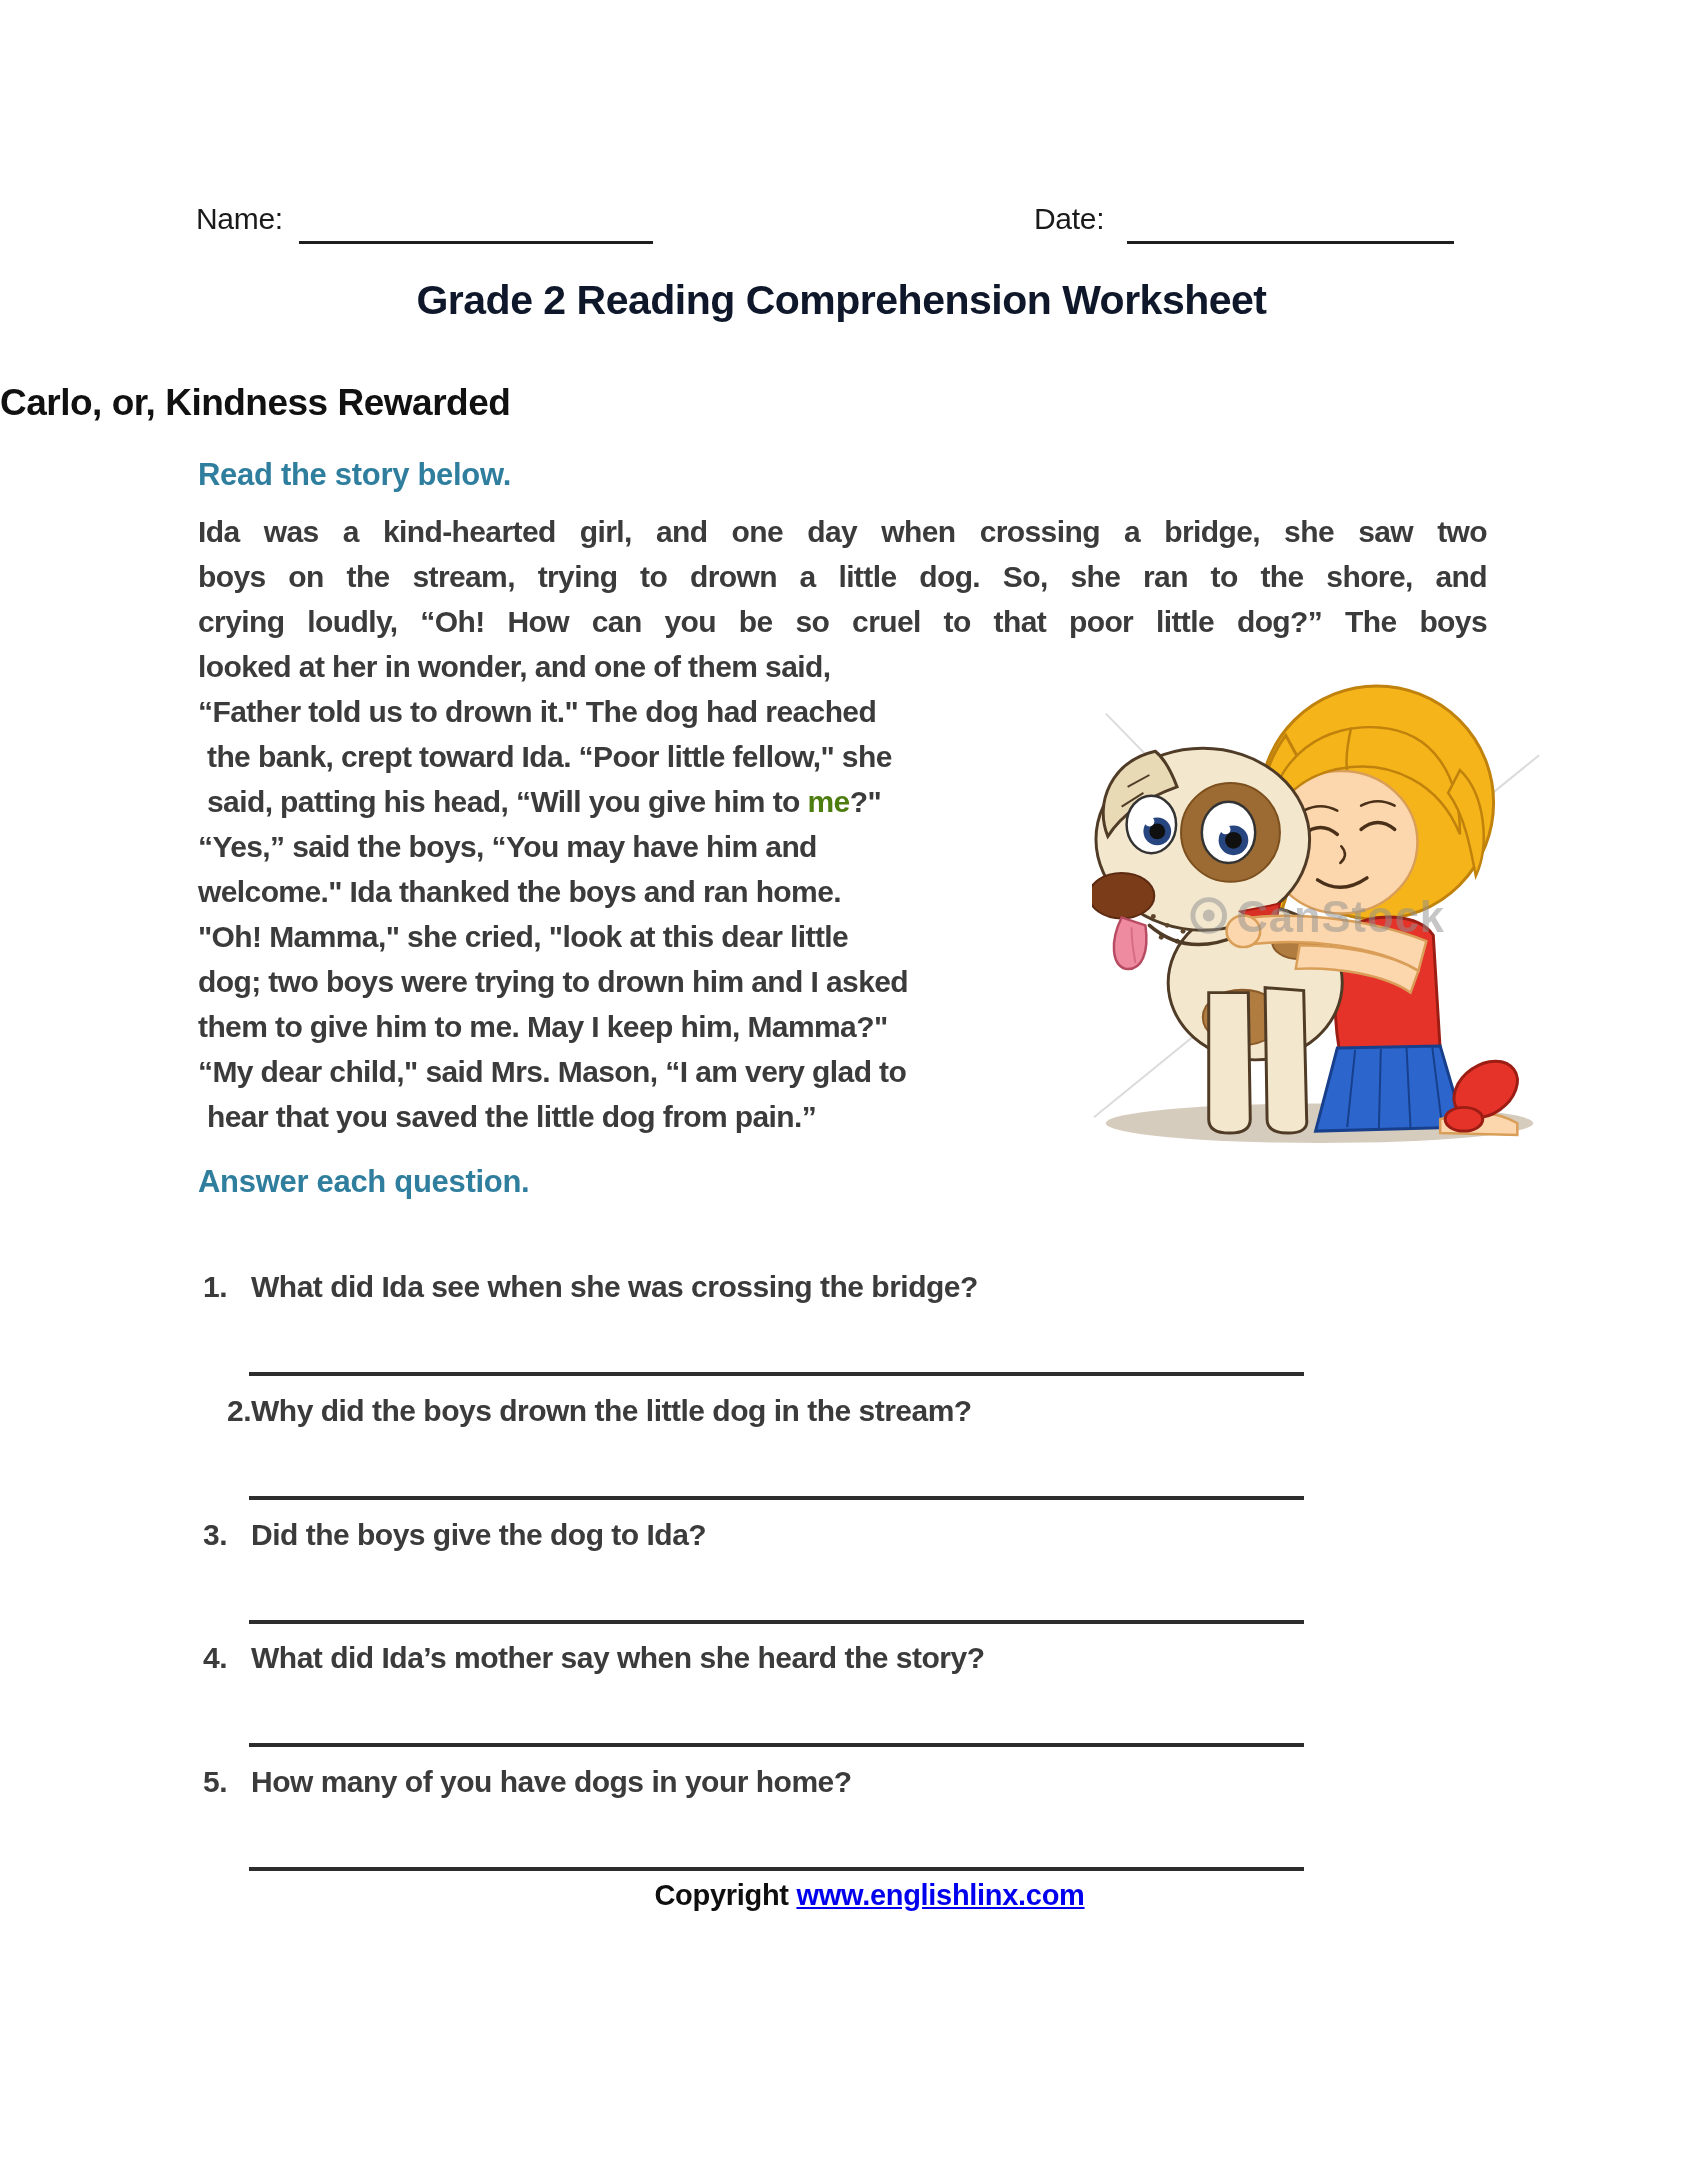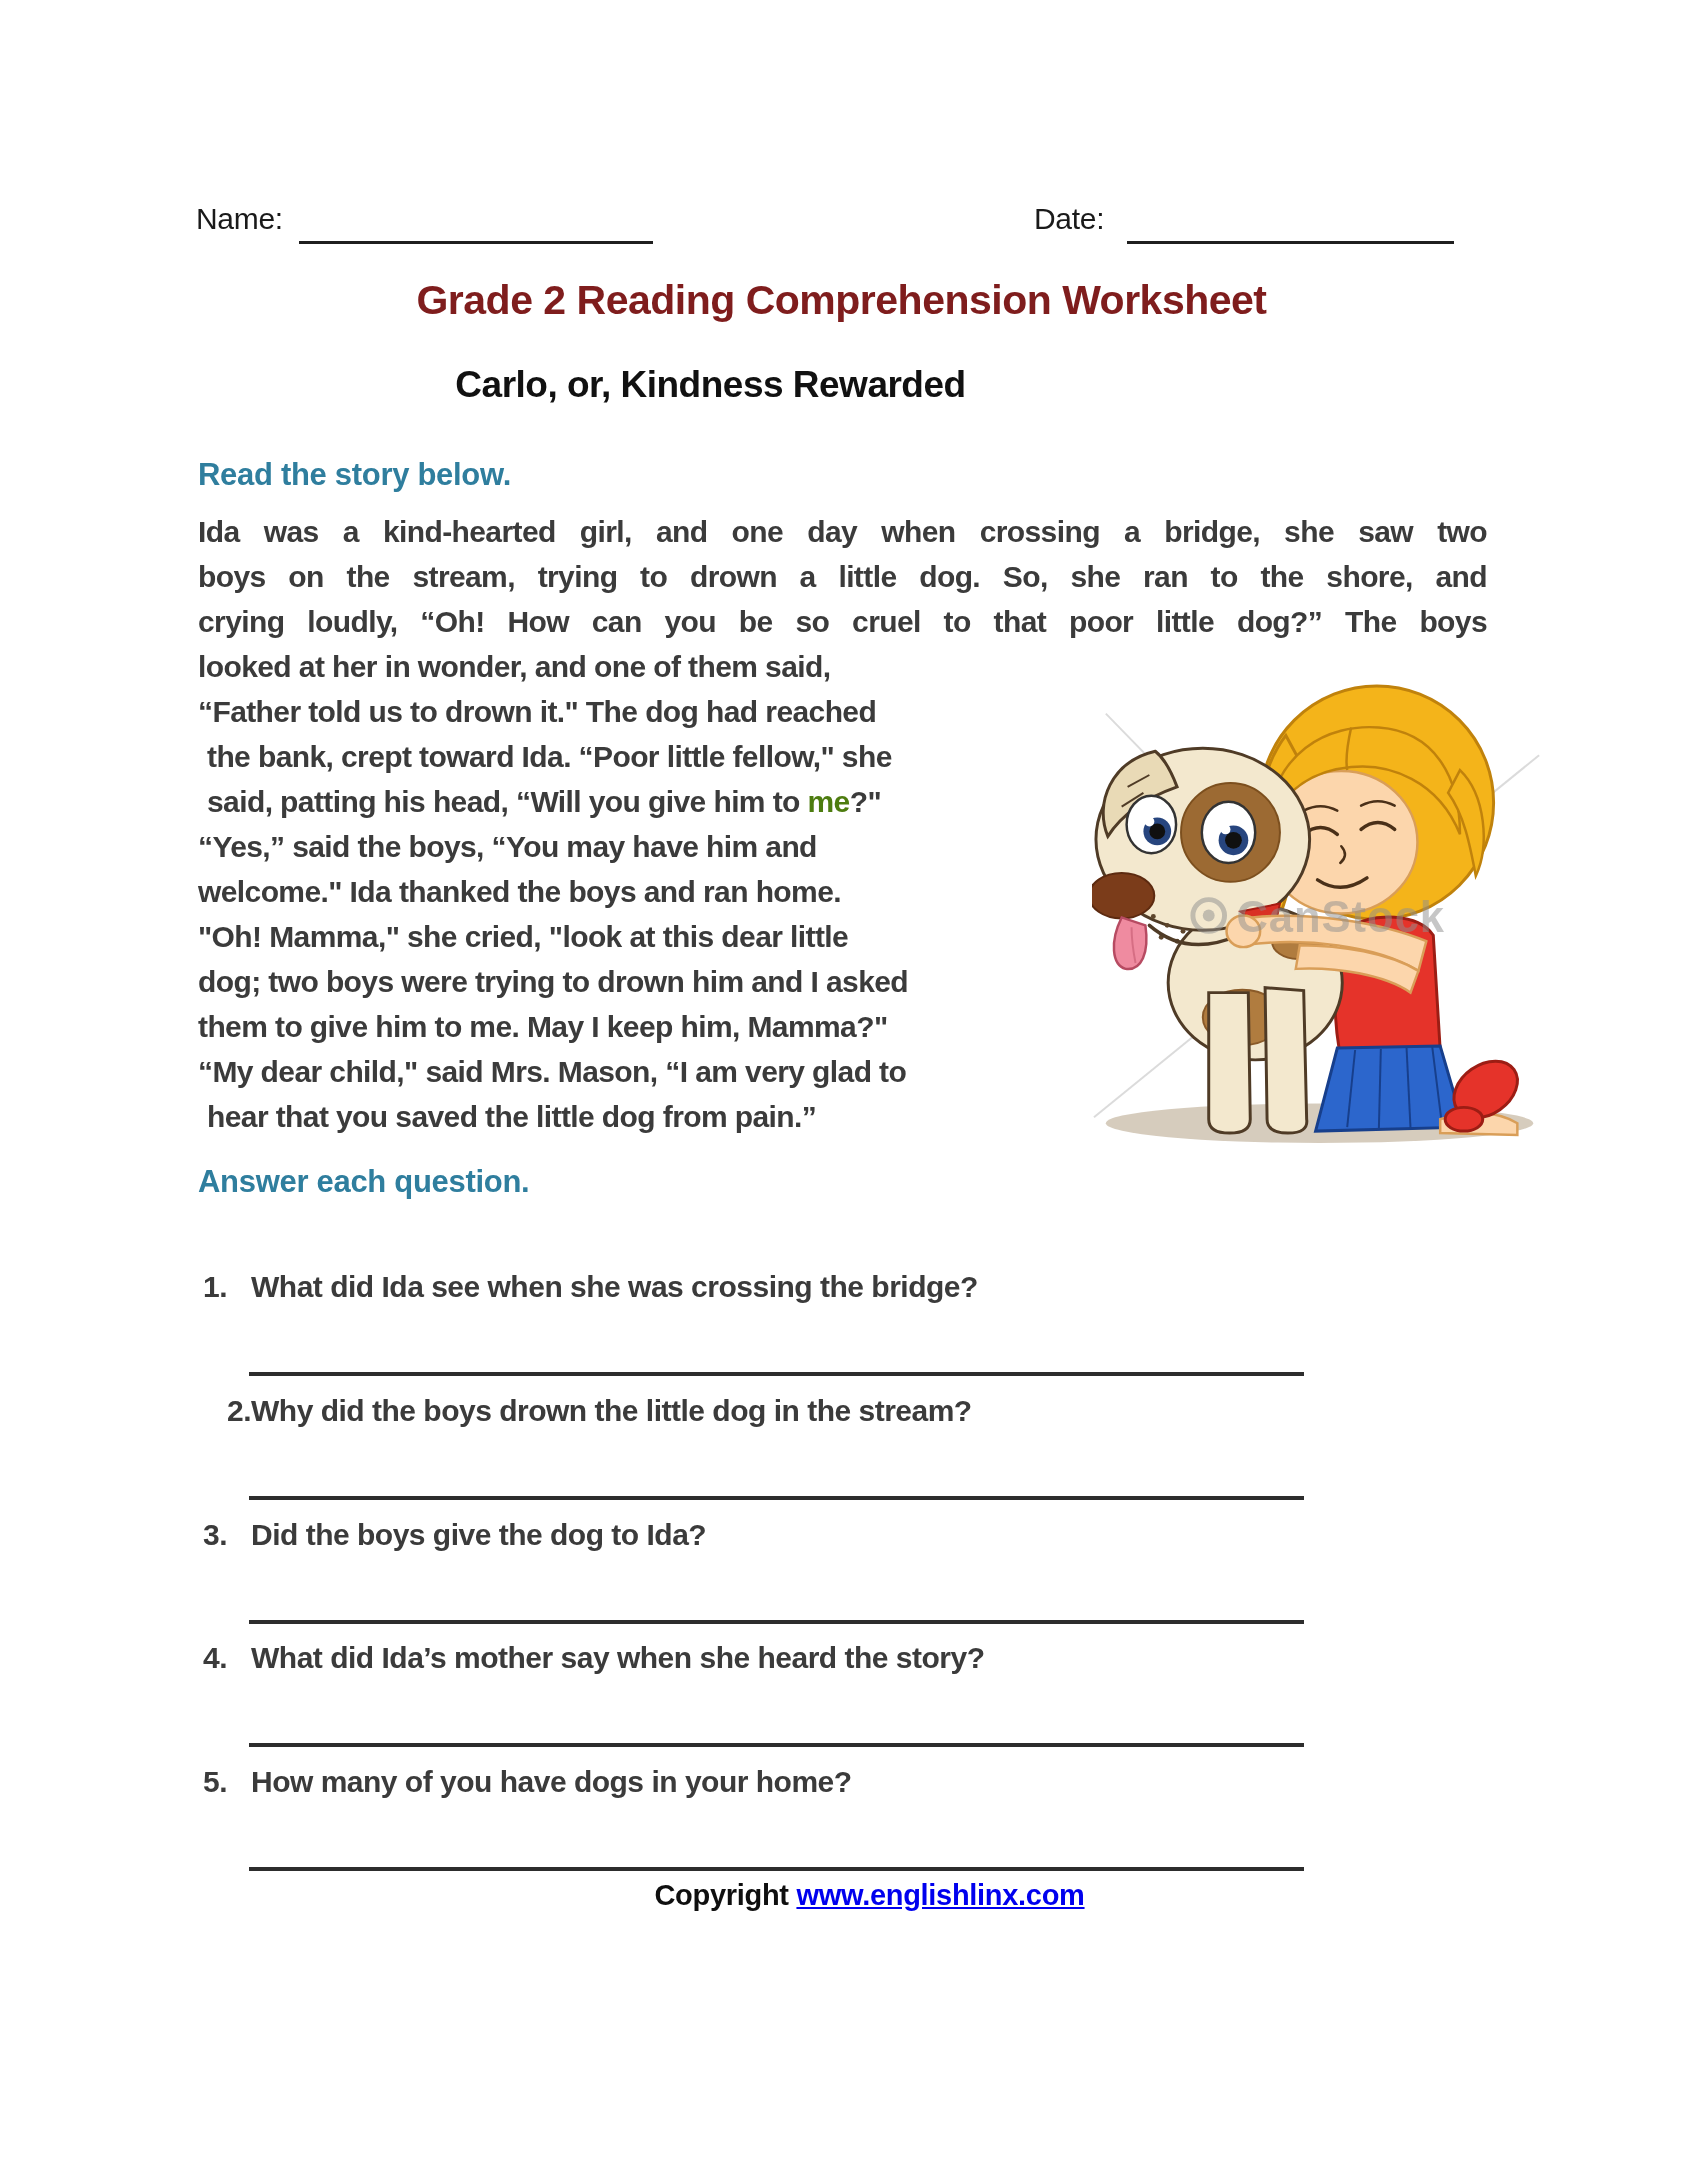--- a/index.html
+++ b/index.html
@@ -4,24 +4,24 @@
 <style>
   html,body{margin:0;padding:0;background:#ffffff;}
   .page{
     position:relative;width:1683px;height:2178px;background:#ffffff;
     font-family:"Liberation Sans",sans-serif;overflow:hidden;
   }
   .lbl{position:absolute;font-size:30px;font-weight:400;color:#1a1a1a;letter-spacing:-0.3px;}
   .fill-line{position:absolute;border-bottom:3px solid #1f1f1f;height:0;}
   .title{
     position:absolute;left:0;top:277px;width:1683px;text-align:center;
-    font-size:41px;font-weight:700;color:#7f1d1d;letter-spacing:-0.5px;margin:0;
+    font-size:41px;font-weight:700;color:#0f172a;letter-spacing:-0.5px;margin:0;
   }
   .subtitle{
-    position:absolute;left:0;top:364px;width:1421px;text-align:center;
+    position:absolute;left:0;top:382px;width:1421px;text-align:left;
     font-size:37px;font-weight:700;color:#111;letter-spacing:-0.5px;margin:0;
   }
   .section-label{
     position:absolute;left:198px;font-size:31px;font-weight:700;
     color:#2f7e9e;letter-spacing:-0.3px;
   }
   .story{position:absolute;left:198px;top:509px;width:1297px;}
   .story-line{
     height:45px;line-height:45px;font-size:30px;font-weight:700;color:#3b3b3b;
     letter-spacing:-0.6px;white-space:nowrap;

